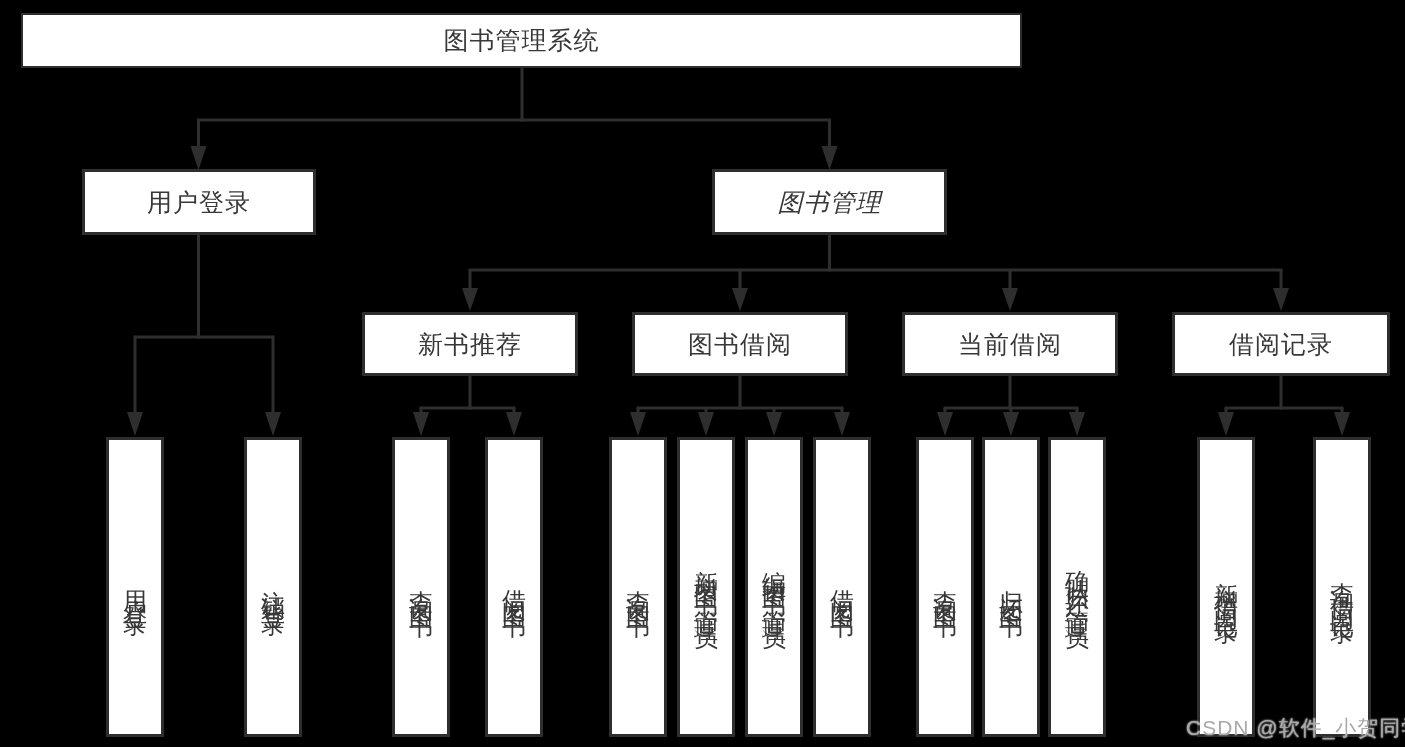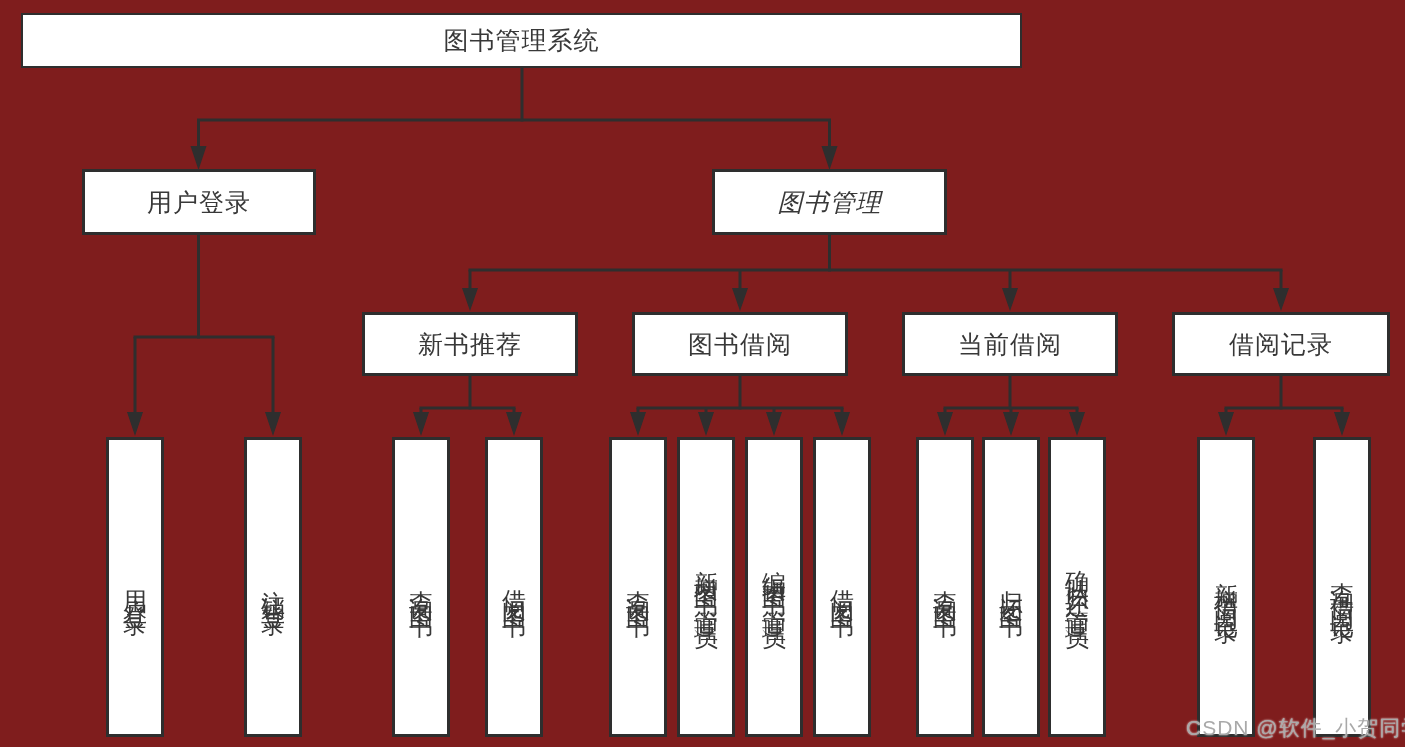--- a/index.html
+++ b/index.html
@@ -1,18 +1,18 @@
 <!DOCTYPE html>
 <html><head>
 <meta charset="utf-8">
 <style>
   html,body { margin:0; padding:0; background:#ffffff; }
   .stage {
     position:relative; width:1405px; height:747px;
-    background:#7f1d1d; overflow:hidden;
+    background:#000000; overflow:hidden;
     font-family:"Liberation Sans", sans-serif;
     color:#383838;
   }
   .connectors { position:absolute; left:0; top:0; width:1405px; height:747px; }
   .box {
     position:absolute; box-sizing:border-box;
     background:#ffffff; border:3px solid #2e2e2e;
     display:flex; align-items:center; justify-content:center;
     text-align:center;
     font-size:25px; letter-spacing:1px;

